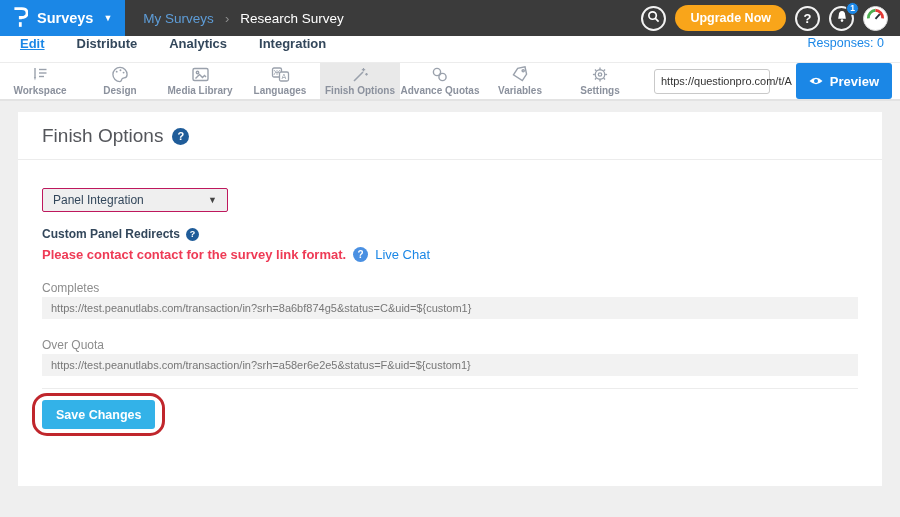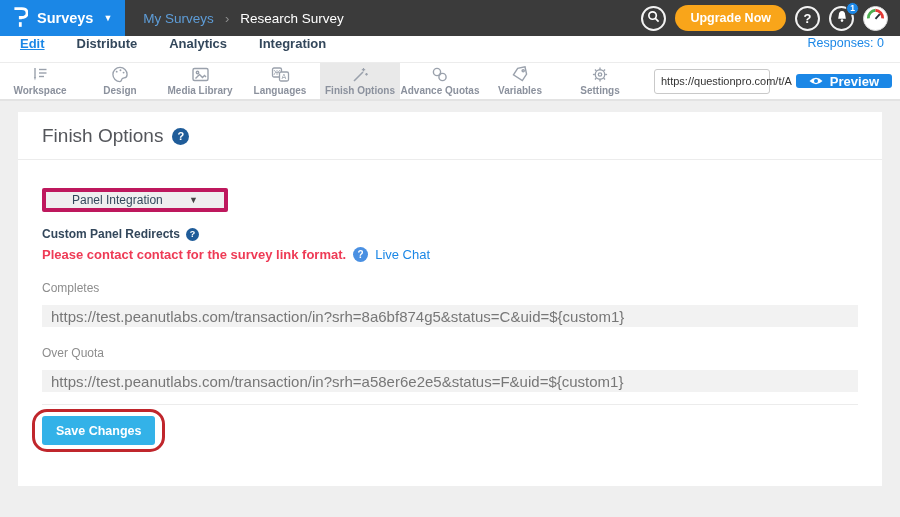--- a/index.html
+++ b/index.html
@@ -69,62 +69,62 @@
     display:flex; align-items:center; padding:0 6px; gap:4px;
   }
   .url-text {
     font-size:11px; color:#333; white-space:nowrap; overflow:hidden;
     flex:1; border:none; outline:none; background:transparent;
     font-family:"Liberation Sans", sans-serif; padding:0;
   }
   .preview-btn {
     align-self:center; margin-left:auto; margin-right:8px;
     background:#1B87E6; color:#fff; border:none; border-radius:3px;
-    height:14px; padding:0 13px; display:flex; align-items:center; gap:7px;
+    height:36px; padding:0 13px; display:flex; align-items:center; gap:7px;
     font-size:13px; font-weight:bold; cursor:pointer; font-family:"Liberation Sans", sans-serif;
   }
 
   
   .page { padding:11px 18px 0; }
   .card { background:#fff; height:374px; }
   .card-header { padding:13px 24px 0; display:flex; align-items:center; gap:9px; }
   .card-title { font-size:19px; color:#54565B; }
   .help-badge-lg {
     width:17px; height:17px; border-radius:50%; background:#1F5C99; color:#fff;
     font-size:11px; font-weight:bold; display:flex; align-items:center; justify-content:center;
     cursor:pointer;
   }
   .card-divider { border:none; border-top:1px solid #ECECEC; margin:12px 0 0; }
   .card-body { padding:0 24px; }
   .dropdown {
     margin-top:28px; width:186px; height:24px; background:#EFEFEF;
-    border:4px solid #be185d; border-radius:2px; display:flex; align-items:center;
-    padding:0 26px; font-size:12px; color:#33475B; cursor:pointer;
+    border:1px solid #be185d; border-radius:2px; display:flex; align-items:center;
+    padding:0 10px; font-size:12px; color:#33475B; cursor:pointer;
   }
   .dropdown .caret { margin-left:auto; font-size:9px; color:#444; }
   .section-heading { margin-top:15px; font-size:12px; font-weight:bold; color:#33475B; display:flex; align-items:center; gap:6px;text-align:right; }
   .help-badge-sm {
     width:13px; height:13px; border-radius:50%; background:#1F5C99; color:#fff;
     font-size:9px; font-weight:bold; display:flex; align-items:center; justify-content:center;
     cursor:pointer;
   }
   .notice-row { margin-top:6px; display:flex; align-items:center; gap:7px; }
   .notice-text { color:#EE3A55; font-size:13px; font-weight:bold; }
   .chat-badge {
     width:15px; height:15px; border-radius:50%; background:#4A90E2; color:#fff;
     font-size:10px; font-weight:bold; display:flex; align-items:center; justify-content:center;
     cursor:pointer;
   }
   .chat-link { color:#1B87E6; font-size:13px; text-decoration:none; cursor:pointer; }
   .field { margin-top:19px; }
   .field:first-of-type { margin-top:10px; }
   .field-label { font-size:12px; color:#8D8D8D; }
   .field-input {
-    margin-top:10px; width:100%; height:22px; background:#F2F2F2; border:none;
-    font-size:15px; color:#777; padding:0 9px; outline:none;
+    margin-top:2px; width:100%; height:22px; background:#F2F2F2; border:none;
+    font-size:11px; color:#777; padding:0 9px; outline:none;
     font-family:"Liberation Sans", sans-serif; display:block;
   }
   .hr2 { border:none; border-top:1px solid #ECECEC; margin:12px 0 0; }
   .save-annotation {
     display:inline-block; border:3px solid #C0262C; border-radius:15px;
     padding:4px 7px; margin-top:4px; margin-left:-10px;
   }
   .save-btn {
     background:#33B2E8; color:#fff; font-weight:bold; font-size:12.5px;
     border:none; border-radius:3px; height:29px; padding:0 14px; cursor:pointer; display:block;

